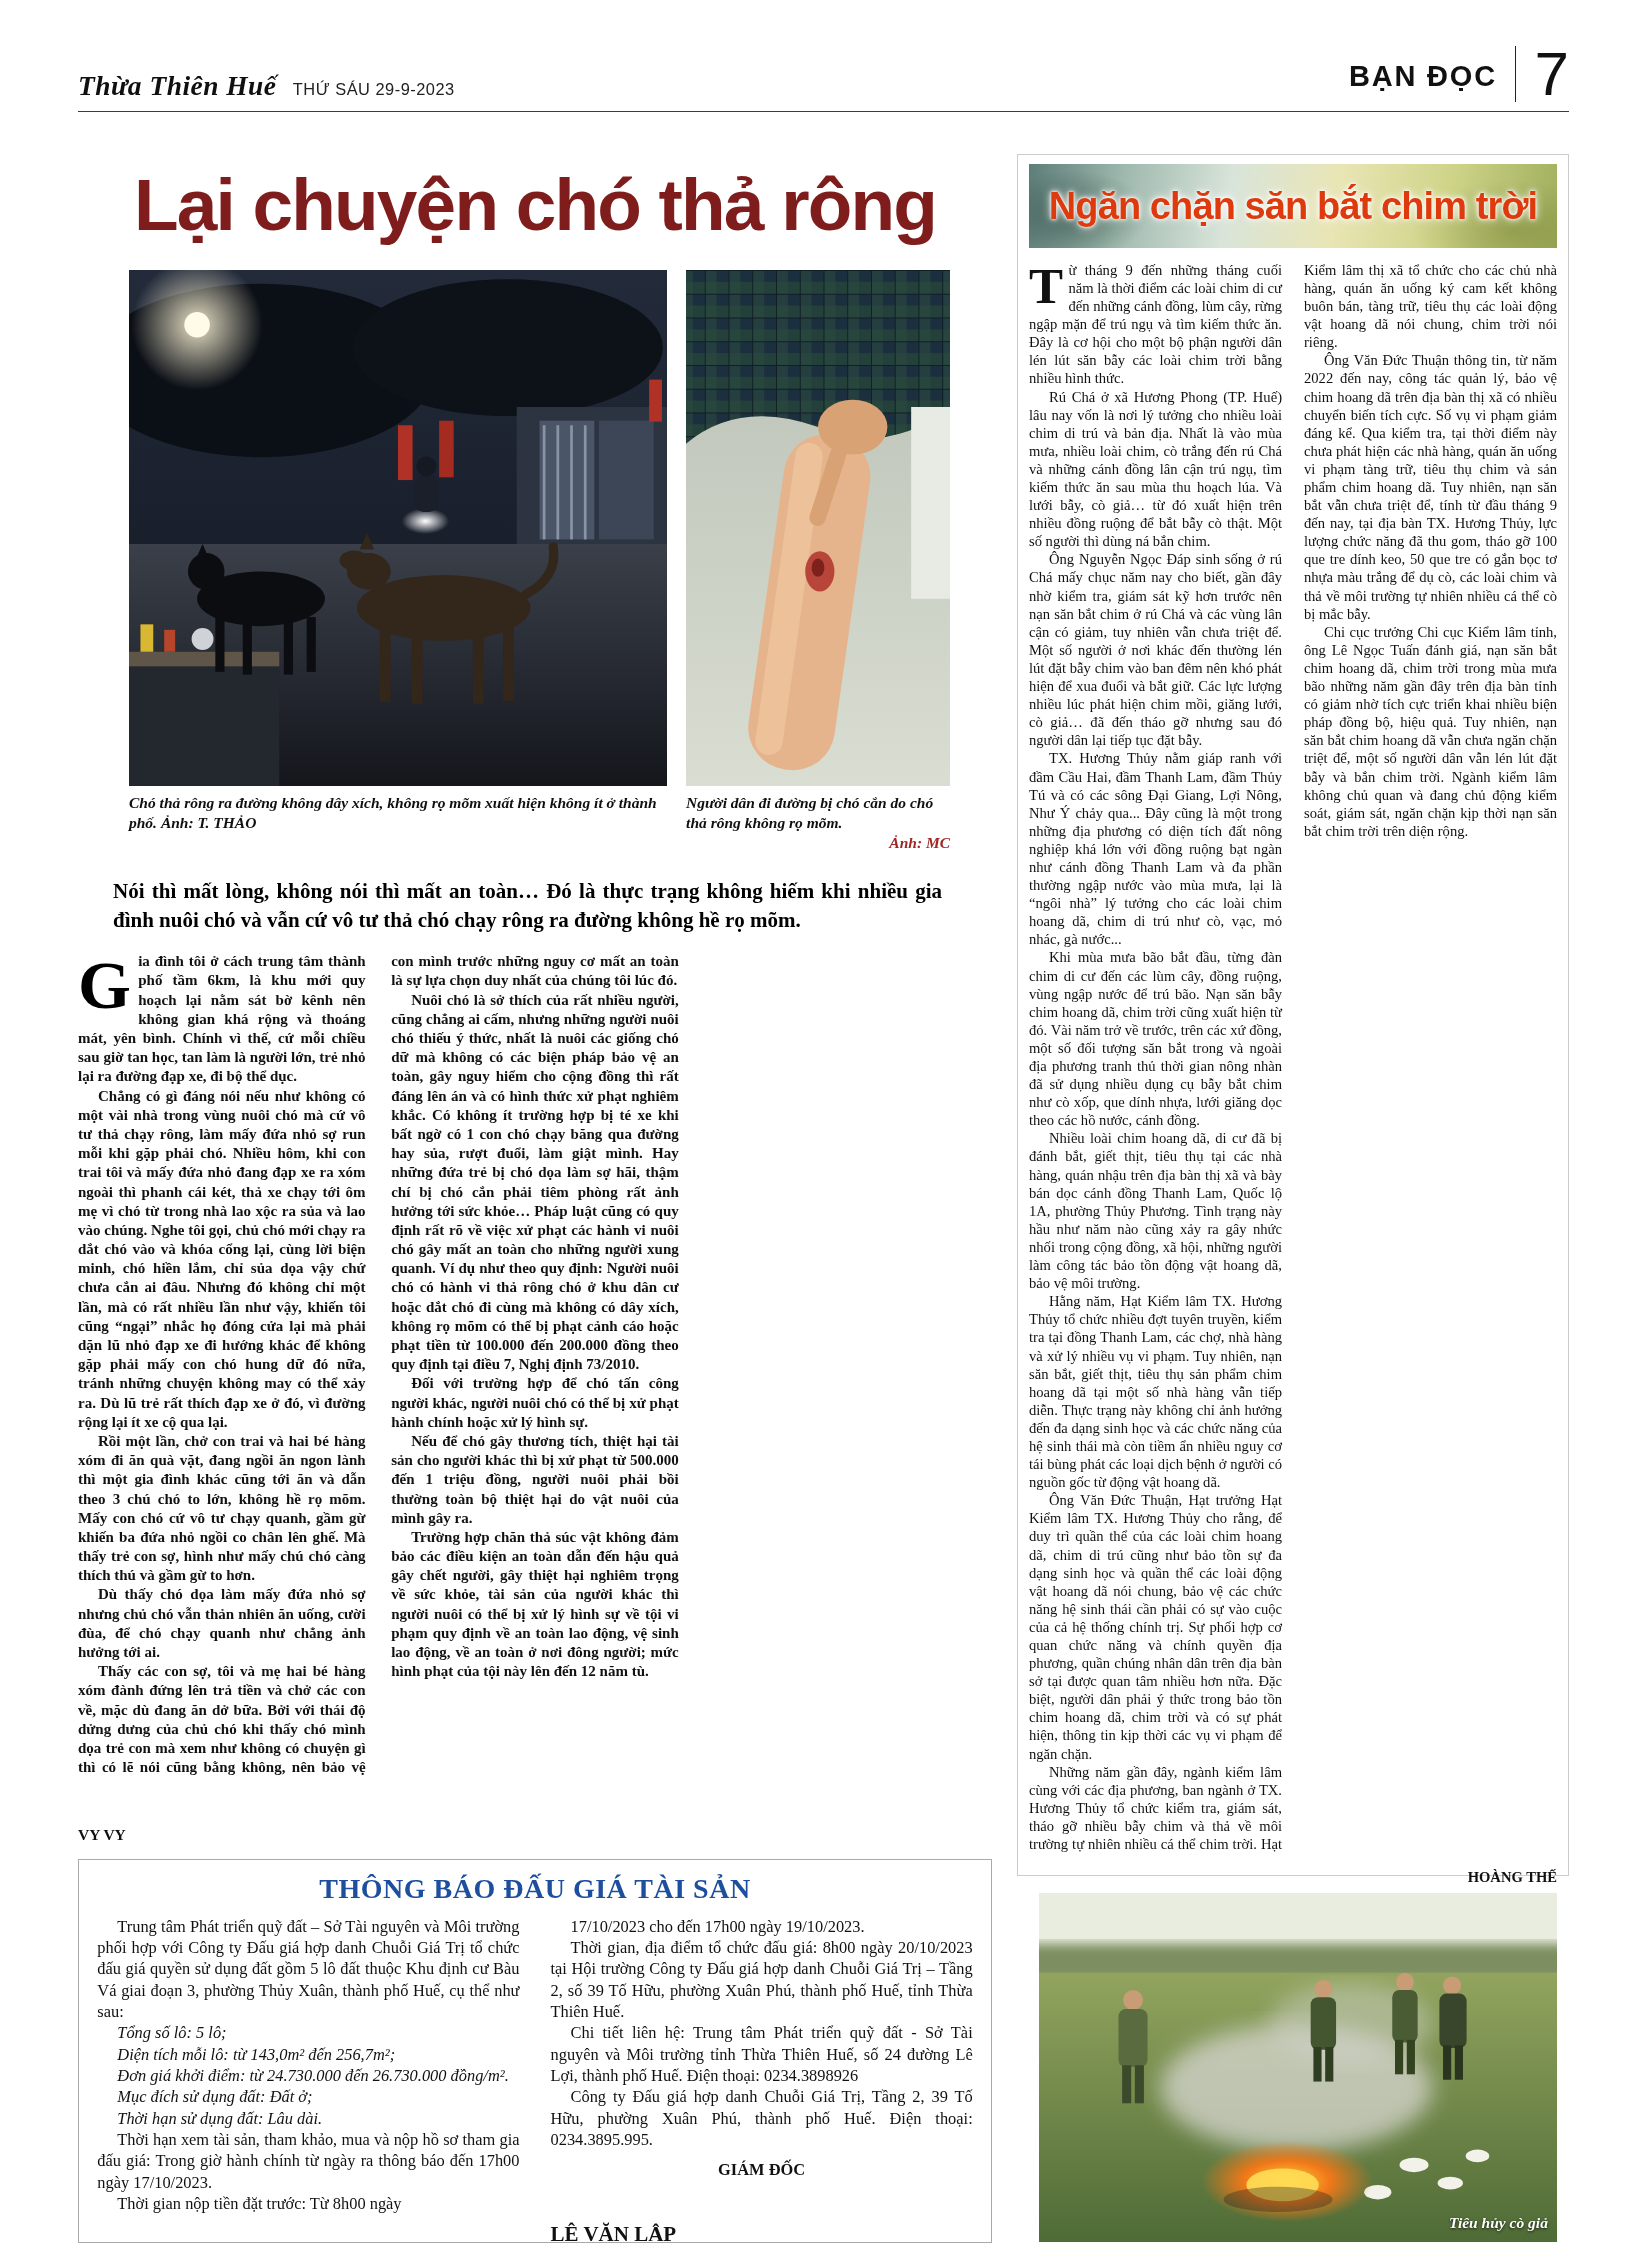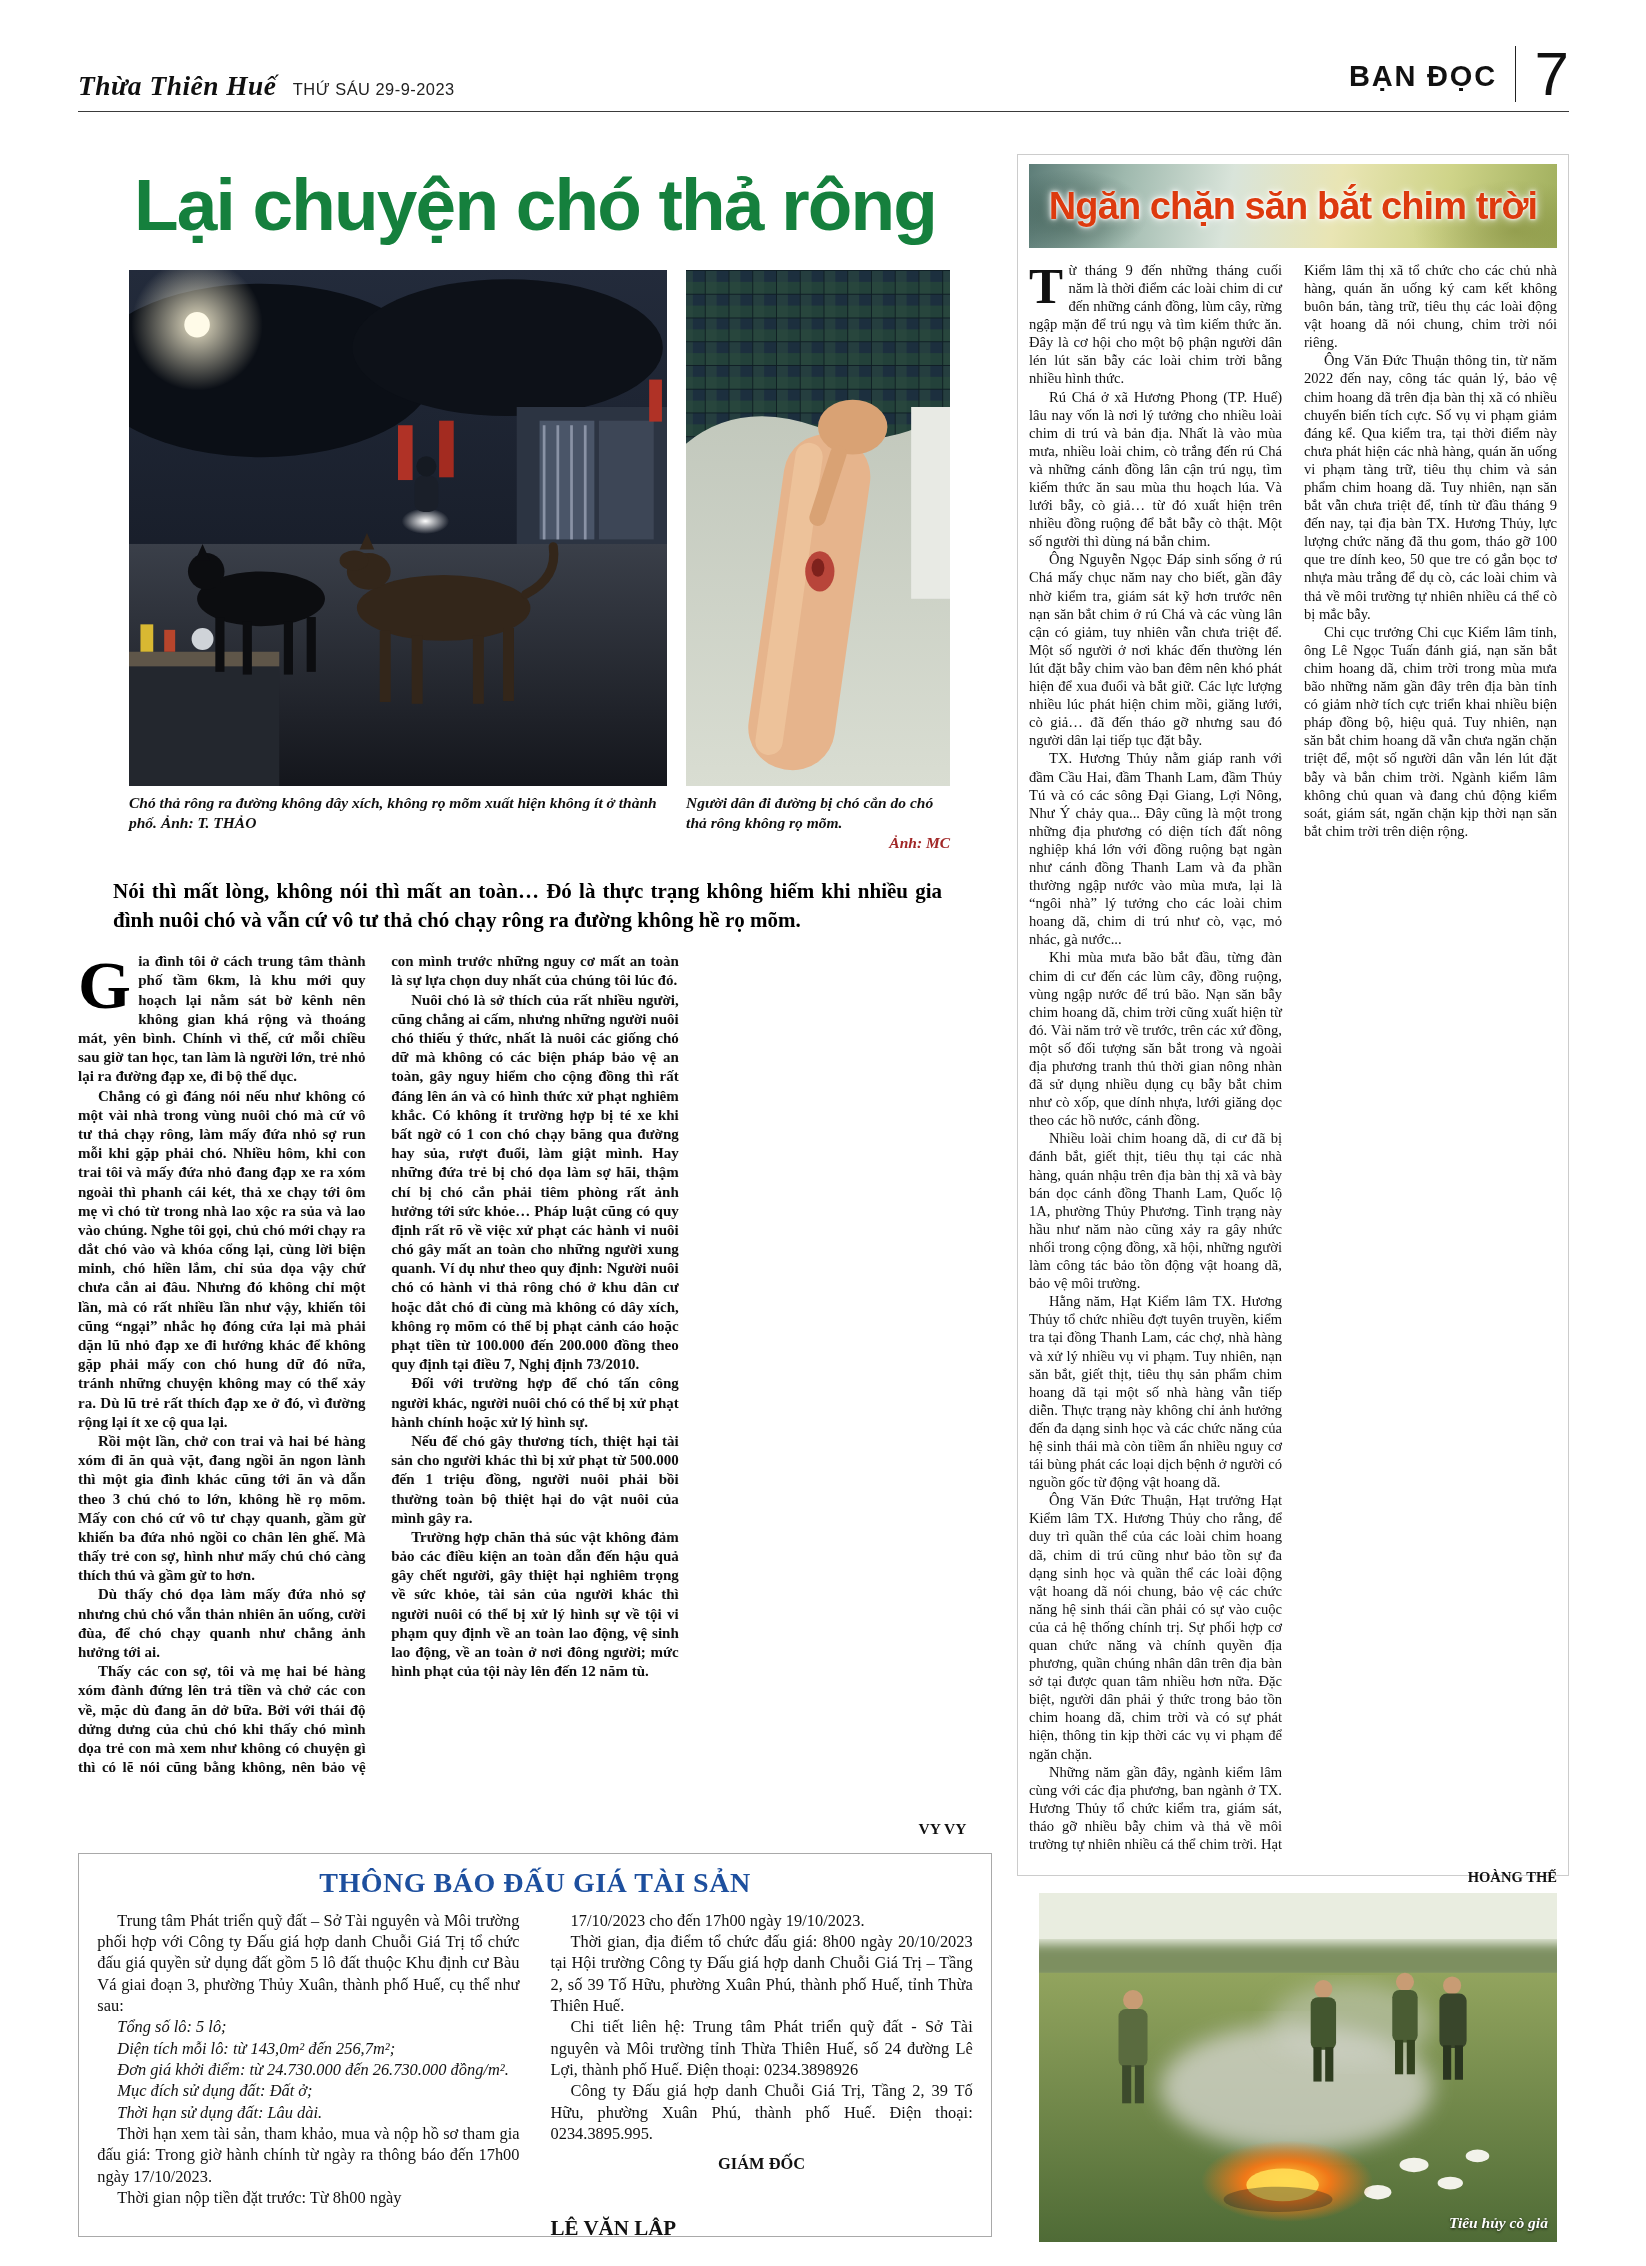--- a/index.html
+++ b/index.html
@@ -17,40 +17,40 @@
   .pubdate  { font:400 16.4px "Liberation Sans", sans-serif; color:#222; letter-spacing:0.5px; }
   .hdr-right { display:flex; align-items:flex-end; gap:18.3px; }
   .section-label { font:700 29px "Liberation Sans", sans-serif; letter-spacing:1.8px; padding-bottom:9.1px; }
   .pagenum { font:400 62px "Liberation Sans", sans-serif; line-height:.9;
              border-left:1.8px solid #222; padding-left:18.3px; }
   .hdr-rule { position:absolute; left:78px; right:78px; top:111px; border-top:1.8px solid #3a3a3a; }
 
   
   .colL { position:absolute; left:78px; top:137px; width:914px; }
   .headline { margin:25.6px 0 0; text-align:center;
-              font:700 73px "Liberation Sans", sans-serif; letter-spacing:-1.8px; color:#15803d; }
+              font:700 73px "Liberation Sans", sans-serif; letter-spacing:-1.8px; color:#7f1d1d; }
   .photo-row { display:flex; gap:9.1px; padding:0 41px; margin-top:24px; }
   figure { margin:0;padding-left:10px; }
   .photo .art { height:516px; overflow:hidden; background:#222; }
   .photo .art svg { width:100%; height:100%; display:block; }
   .photo1 { width:548px; }
   .photo2 { width:274px; }
   .cap { font:italic 700 15.5px "Liberation Serif", serif; line-height:1.3; padding-top:7.3px; color:#101010; }
   .credit1 { font-style:italic; font-weight:700; }
   .credit2 { display:block; text-align:right; color:#a12727; font-weight:700; }
   .lead { margin:24px 50px 0 35px; font:700 21px "Liberation Serif", serif;
           line-height:1.35; text-align:justify; color:#000; }
   .dogbody { margin-top:18.3px; height:859px; overflow:hidden;
              column-count:3; column-gap:25.6px; column-fill:auto;
              font-size:15px; line-height:1.28; text-align:justify;font-weight:bold; }
   .dogbody p, .birdbody p { margin:0; text-indent:20px; }
   .dogbody p:first-child, .birdbody p:first-child { text-indent:0; }
   .dogbody p:first-child::first-letter {
       float:left; font:700 68px/0.82 "Liberation Serif", serif; padding:5.5px 7.3px 0 0; color:#000; }
-  .byline { font:700 15.5px "Liberation Serif", serif; text-align:right; padding-right:25.6px; margin-top:9px; }
+  .byline { font:700 15.5px "Liberation Serif", serif; text-align:left; padding-right:25.6px; margin-top:15px; }
 
   
   .auction { margin-top:14.6px; border:0.9px solid #a9a9a9; padding:11px 18.3px 9.1px; height:384px; overflow:hidden; }
   .auction-title { margin:1.8px 0 11px; text-align:center;
                    font:700 28px "Liberation Serif", serif; color:#1d4f9e; letter-spacing:0.5px; }
   .auction-cols { display:flex; gap:31px; font-size:16.4px; line-height:1.3; text-align:justify; }
   .auction-col { flex:1; }
   .para { margin:0; text-indent:20px; }
   .para.em { font-style:italic; }
   .sig-title { margin-top:9.1px; text-align:center; font-weight:700; font-size:16.4px;font-family:Liberation Serif, serif; }

